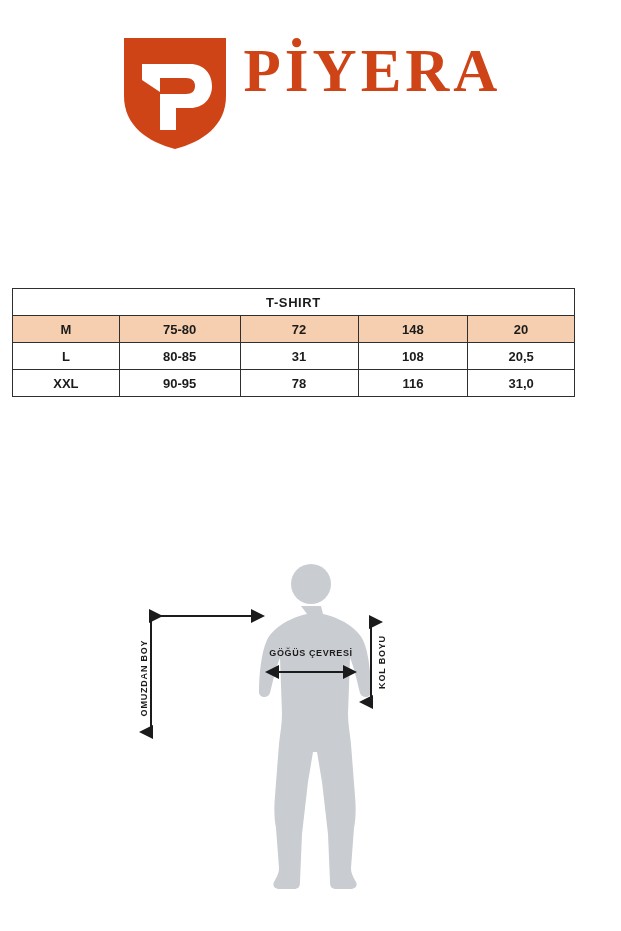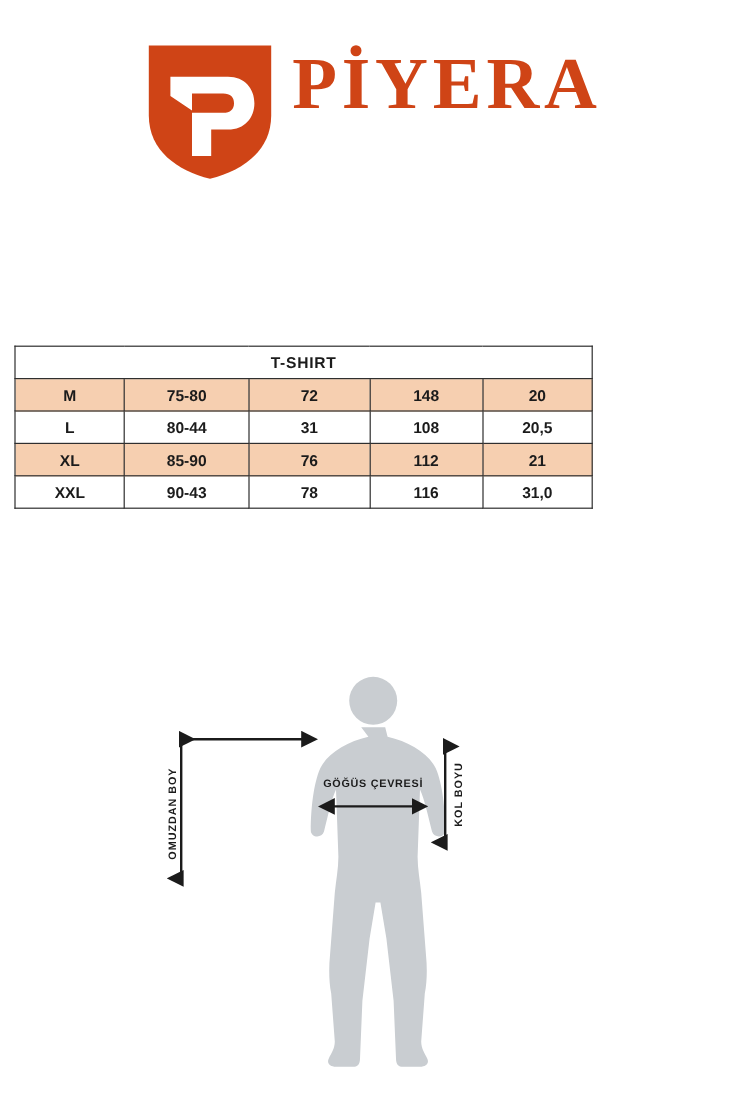--- a/index.html
+++ b/index.html
@@ -56,21 +56,21 @@
     color: #4b4b4b;
     margin-top: 22px;
     white-space: nowrap;
   }
 
   
   .table-area {
     position: absolute;
     top: 288px;
     left: 12px;
-    width: 482px;
+    width: 563px;
   }
   table.size-chart {
     width: 100%;
     border-collapse: collapse;
     table-layout: fixed;
   }
   table.size-chart td,
   table.size-chart th {
     border: 1px solid #2f2f2f;
     text-align: center;
@@ -152,35 +152,28 @@
 
       <tr class="shaded">
         <td>M</td>
         <td>75-80</td>
         <td>72</td>
         <td>148</td>
         <td>20</td>
       </tr>
       <tr>
         <td>L</td>
-        <td>80-44</td>
+        <td>80-85</td>
         <td>31</td>
         <td>108</td>
         <td>20,5</td>
       </tr>
-      <tr class="shaded">
-        <td>XL</td>
-        <td>85-90</td>
-        <td>76</td>
-        <td>112</td>
-        <td>21</td>
-      </tr>
       <tr>
         <td>XXL</td>
-        <td>90-43</td>
+        <td>90-95</td>
         <td>78</td>
         <td>116</td>
         <td>31,0</td>
       </tr>
     </tbody>
   </table>
 </div>
 
 <div class="figure-area">
   <svg class="figure-svg" width="360" height="360" viewBox="0 0 360 360" aria-hidden="true">

